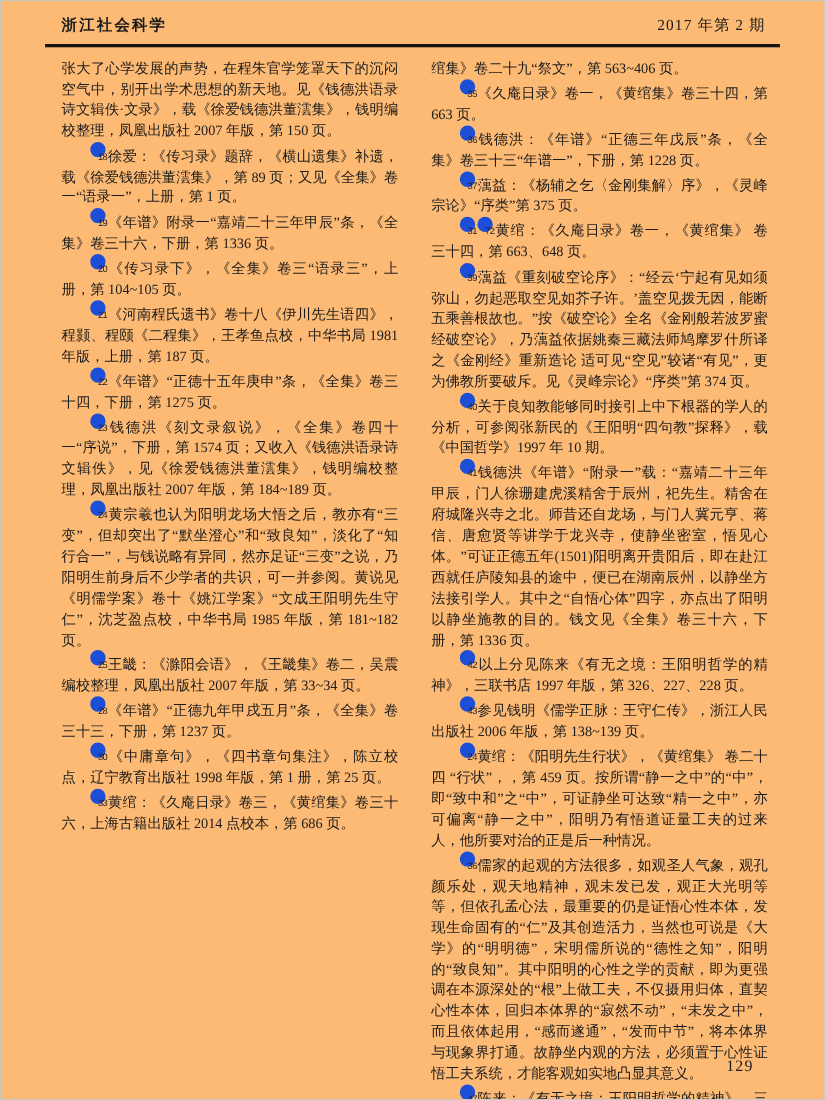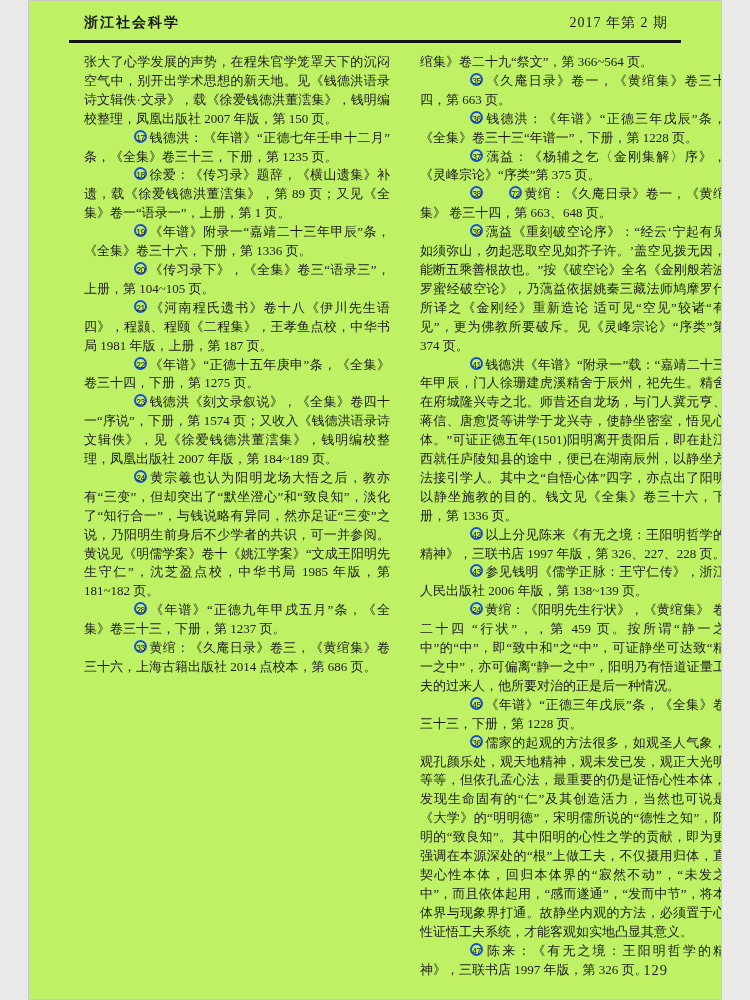--- a/index.html
+++ b/index.html
@@ -1,20 +1,20 @@
 <!DOCTYPE html>
 <html><head>
 <meta charset="utf-8">
 <style>
   html,body { margin:0; padding:0; background:#e9e9e7; }
   .page {
     position:relative;
-    width:694px; height:1000px;
+    width:750px; height:1000px;
     margin:0 auto;
-    background:#bef264;
+    background:#fdba74;
     box-sizing:border-box;
     border:1px solid #c9c9c5;
     overflow:hidden;
     font-family:"Liberation Serif","DejaVu Serif",serif;
     color:#1b1b1b;
   }
   .header {
     position:absolute; left:55px; right:53px; top:13px;
     display:flex; justify-content:space-between; align-items:baseline;
     font-size:14px;
@@ -35,72 +35,72 @@
     line-height:18.9px;
     text-align:justify;
     text-justify:inter-ideograph;
   }
   p.fn { margin:0; padding:0; }
   p.fn.num-start { text-indent:2em; }
   .circ {
     display:inline-block;
     width:13px; height:13px;
     line-height:12px;
-    border:2px solid #1d4ed8;
+    border:7px solid #1d4ed8;
     border-radius:50%;
     font-size:8.5px;
     letter-spacing:-0.5px;
     text-align:center;
     text-indent:0;
     vertical-align:1px;
     margin-right:2px;
     font-family:"Liberation Sans","DejaVu Sans",sans-serif;
     box-sizing:border-box;
-    margin-left:24px;
   }
   .page-num {
-    position:absolute; right:53px; bottom:20px;
+    position:absolute; right:64px; bottom:20px;
     font-size:14.5px; letter-spacing:1px;
   }
 </style>
 </head>
 <body>
 
 <div class="page">
   <div class="header">
     <span class="journal-name">浙江社会科学</span>
     <span class="issue-label">2017 年第 2 期</span>
   </div>
   <div class="header-rule"></div>
 
   <div class="columns">
       <div class="col">
         <p class="fn">张大了心学发展的声势，在程朱官学笼罩天下的沉闷空气中，别开出学术思想的新天地。见《钱德洪语录诗文辑佚·文录》，载《徐爱钱德洪董澐集》，钱明编校整理，凤凰出版社 2007 年版，第 150 页。</p>
-        <p class="fn num-start"><span class="circ">17</span>钱德洪：《年谱》“正德七年壬申十二月” 条，《全集》卷三十三，下册，第 1235 页。</p>
         <p class="fn num-start"><span class="circ">18</span>徐爱：《传习录》题辞，《横山遗集》补遗，载《徐爱钱德洪董澐集》，第 89 页；又见《全集》卷一“语录一”，上册，第 1 页。</p>
         <p class="fn num-start"><span class="circ">19</span>《年谱》附录一“嘉靖二十三年甲辰”条，《全集》卷三十六，下册，第 1336 页。</p>
         <p class="fn num-start"><span class="circ">20</span>《传习录下》，《全集》卷三“语录三”，上册，第 104~105 页。</p>
         <p class="fn num-start"><span class="circ">21</span>《河南程氏遗书》卷十八《伊川先生语四》，程颢、程颐《二程集》，王孝鱼点校，中华书局 1981 年版，上册，第 187 页。</p>
         <p class="fn num-start"><span class="circ">22</span>《年谱》“正德十五年庚申”条，《全集》卷三十四，下册，第 1275 页。</p>
         <p class="fn num-start"><span class="circ">23</span>钱德洪《刻文录叙说》，《全集》卷四十一“序说”，下册，第 1574 页；又收入《钱德洪语录诗文辑佚》，见《徐爱钱德洪董澐集》，钱明编校整理，凤凰出版社 2007 年版，第 184~189 页。</p>
         <p class="fn num-start"><span class="circ">24</span>黄宗羲也认为阳明龙场大悟之后，教亦有“三变”，但却突出了“默坐澄心”和“致良知”，淡化了“知行合一”，与钱说略有异同，然亦足证“三变”之说，乃阳明生前身后不少学者的共识，可一并参阅。黄说见《明儒学案》卷十《姚江学案》“文成王阳明先生守仁”，沈芝盈点校，中华书局 1985 年版，第 181~182 页。</p>
+        <p class="fn num-start"><span class="circ">25</span>王畿：《滁阳会语》，《王畿集》卷二，吴震编校整理，凤凰出版社 2007 年版，第 33~34 页。</p>
         <p class="fn num-start"><span class="circ">28</span>《年谱》“正德九年甲戌五月”条，《全集》卷三十三，下册，第 1237 页。</p>
+        <p class="fn num-start"><span class="circ">30</span>《中庸章句》，《四书章句集注》，陈立校点，辽宁教育出版社 1998 年版，第 1 册，第 25 页。</p>
         <p class="fn num-start"><span class="circ">33</span>黄绾：《久庵日录》卷三，《黄绾集》卷三十六，上海古籍出版社 2014 点校本，第 686 页。</p>
       </div>
       <div class="col">
-        <p class="fn">绾集》卷二十九“祭文”，第 366~564 页。</p>
+        <p class="fn">绾集》卷二十九“祭文”，第 563~406 页。</p>
         <p class="fn num-start"><span class="circ">35</span>《久庵日录》卷一，《黄绾集》卷三十四，第 663 页。</p>
         <p class="fn num-start"><span class="circ">36</span>钱德洪：《年谱》“正德三年戊辰”条，《全集》卷三十三“年谱一”，下册，第 1228 页。</p>
         <p class="fn num-start"><span class="circ">37</span>蕅益：《杨辅之乞〈金刚集解〉序》，《灵峰宗论》“序类”第 375 页。</p>
-        <p class="fn num-start"><span class="circ">38</span><span class="circ">72</span>黄绾：《久庵日录》卷一，《黄绾集》 卷三十四，第 663、648 页。</p>
+        <p class="fn num-start"><span class="circ">31</span><span class="circ">72</span>黄绾：《久庵日录》卷一，《黄绾集》 卷三十四，第 663、648 页。</p>
         <p class="fn num-start"><span class="circ">39</span>蕅益《重刻破空论序》：“经云‘宁起有见如须弥山，勿起恶取空见如芥子许。’盖空见拨无因，能断五乘善根故也。”按《破空论》全名《金刚般若波罗蜜经破空论》，乃蕅益依据姚秦三藏法师鸠摩罗什所译之《金刚经》重新造论 适可见“空见”较诸“有见”，更为佛教所要破斥。见《灵峰宗论》“序类”第 374 页。</p>
+        <p class="fn num-start"><span class="circ">40</span>关于良知教能够同时接引上中下根器的学人的分析，可参阅张新民的《王阳明“四句教”探释》，载《中国哲学》1997 年 10 期。</p>
         <p class="fn num-start"><span class="circ">41</span>钱德洪《年谱》“附录一”载：“嘉靖二十三年甲辰，门人徐珊建虎溪精舍于辰州，祀先生。精舍在府城隆兴寺之北。师昔还自龙场，与门人冀元亨、蒋信、唐愈贤等讲学于龙兴寺，使静坐密室，悟见心体。”可证正德五年(1501)阳明离开贵阳后，即在赴江西就任庐陵知县的途中，便已在湖南辰州，以静坐方法接引学人。其中之“自悟心体”四字，亦点出了阳明以静坐施教的目的。钱文见《全集》卷三十六，下册，第 1336 页。</p>
         <p class="fn num-start"><span class="circ">42</span>以上分见陈来《有无之境：王阳明哲学的精神》，三联书店 1997 年版，第 326、227、228 页。</p>
         <p class="fn num-start"><span class="circ">43</span>参见钱明《儒学正脉：王守仁传》，浙江人民出版社 2006 年版，第 138~139 页。</p>
         <p class="fn num-start"><span class="circ">24</span>黄绾：《阳明先生行状》，《黄绾集》 卷二十四 “行状”，，第 459 页。按所谓“静一之中”的“中”，即“致中和”之“中”，可证静坐可达致“精一之中”，亦可偏离“静一之中”，阳明乃有悟道证量工夫的过来人，他所要对治的正是后一种情况。</p>
-        <p class="fn num-start"><span class="circ">45</span>《年谱》“正德三年戊辰”条，《全集》卷三十三，下册，第 1228 页。</p>
         <p class="fn num-start"><span class="circ">36</span>儒家的起观的方法很多，如观圣人气象，观孔颜乐处，观天地精神，观未发已发，观正大光明等等，但依孔孟心法，最重要的仍是证悟心性本体，发现生命固有的“仁”及其创造活力，当然也可说是《大学》的“明明德”，宋明儒所说的“德性之知”，阳明的“致良知”。其中阳明的心性之学的贡献，即为更强调在本源深处的“根”上做工夫，不仅摄用归体，直契心性本体，回归本体界的“寂然不动”，“未发之中”，而且依体起用，“感而遂通”，“发而中节”，将本体界与现象界打通。故静坐内观的方法，必须置于心性证悟工夫系统，才能客观如实地凸显其意义。</p>
         <p class="fn num-start"><span class="circ">47</span>陈来：《有无之境：王阳明哲学的精神》，三联书店 1997 年版，第 326 页。</p>
       </div>
     </div>
 
   <div class="page-num">129</div>
 </div>
 
 </body></html>

